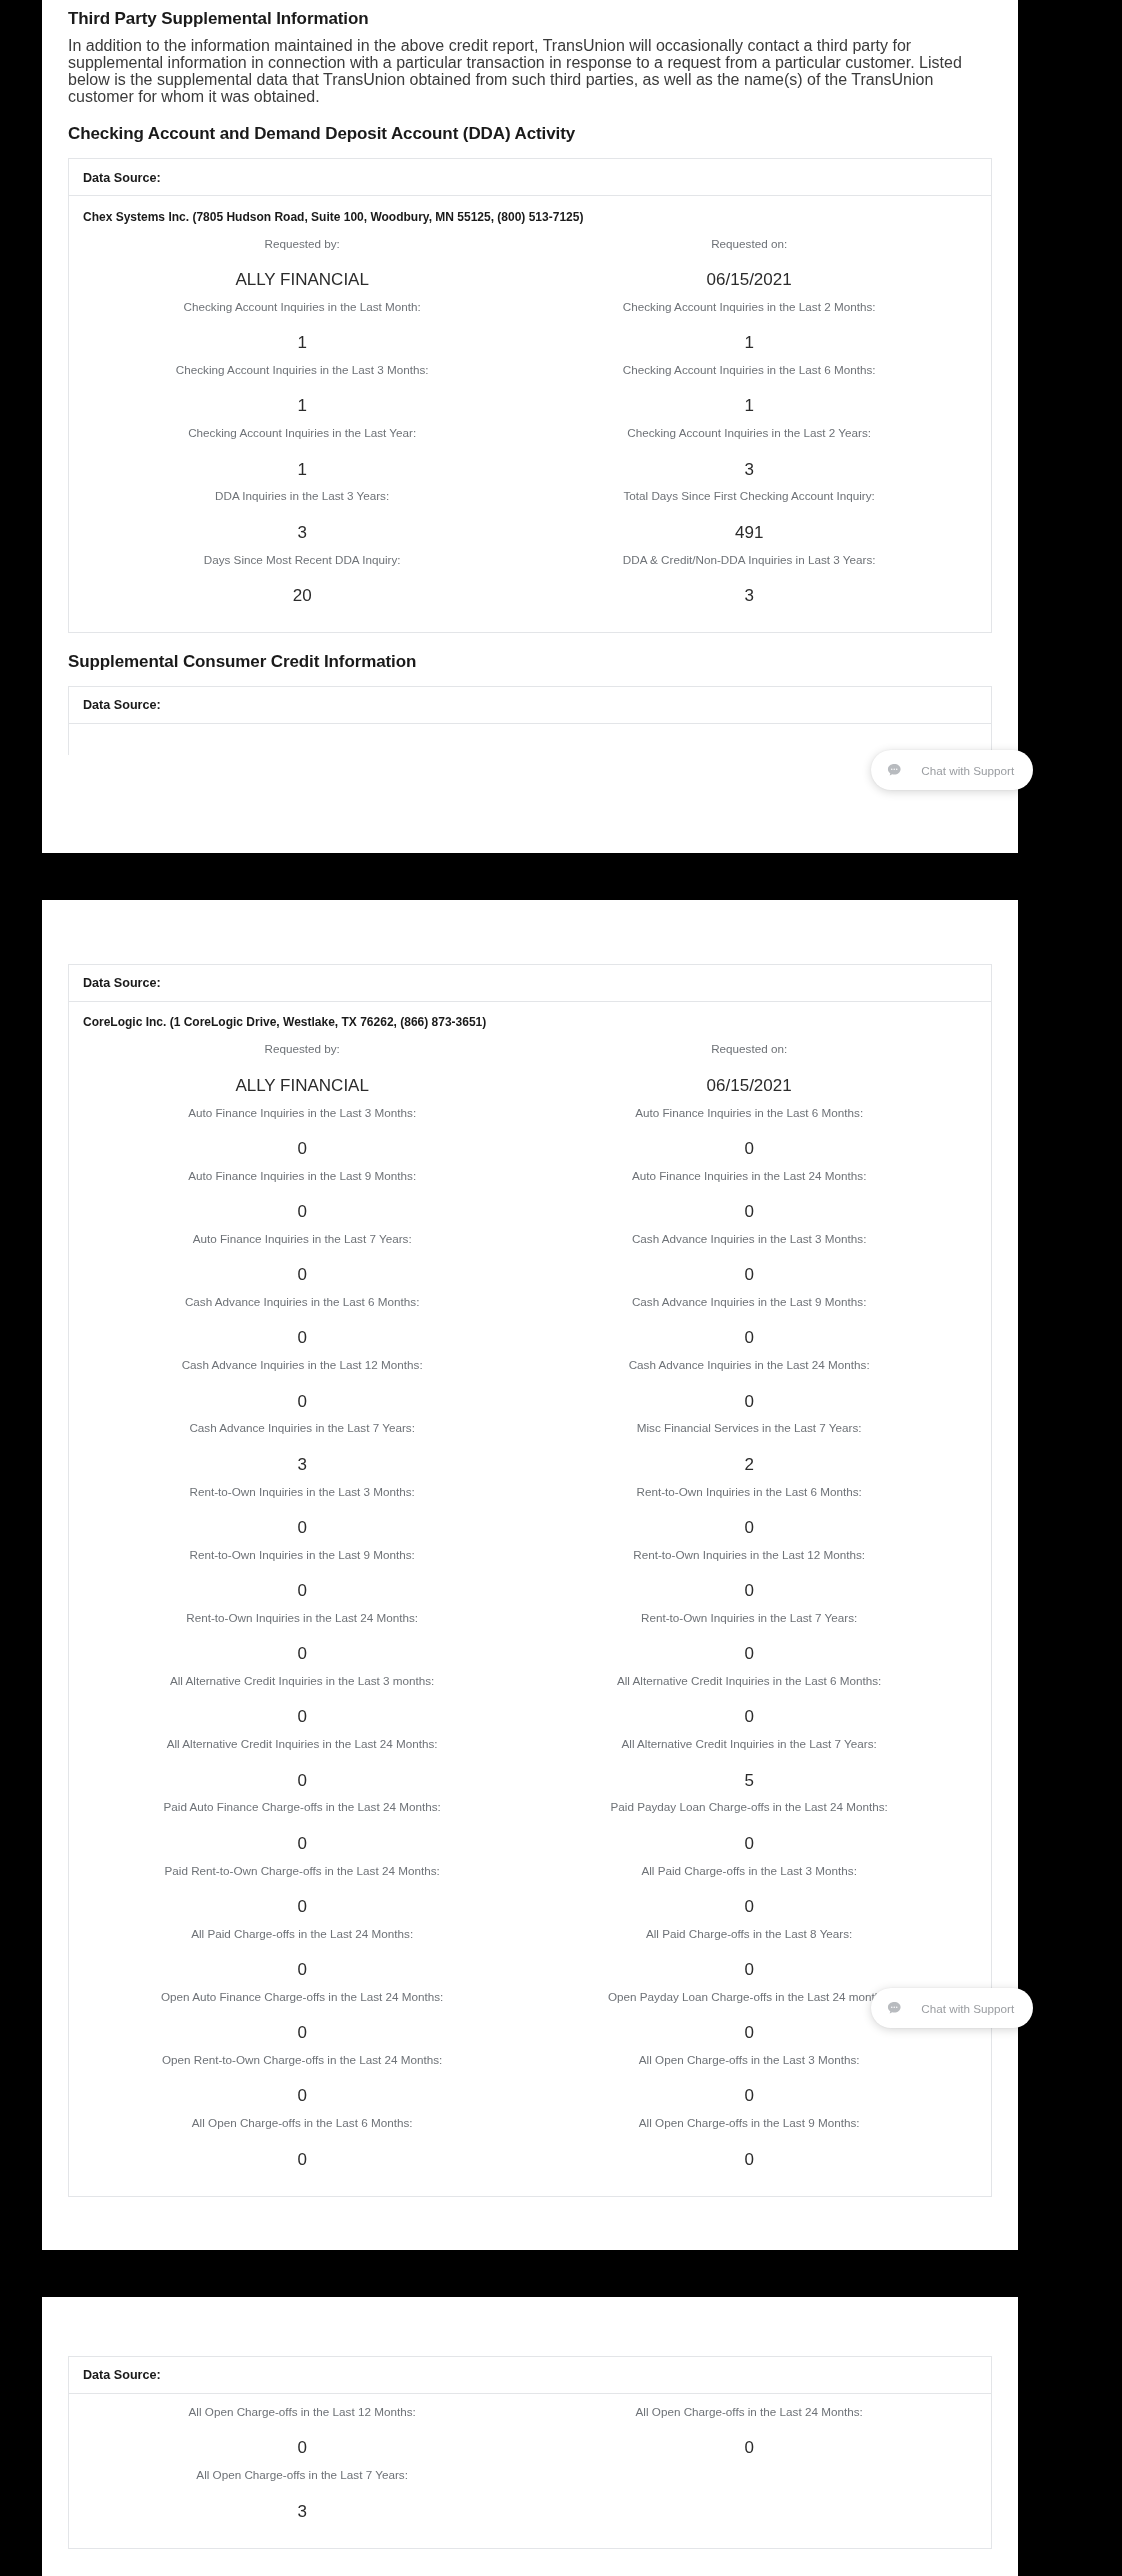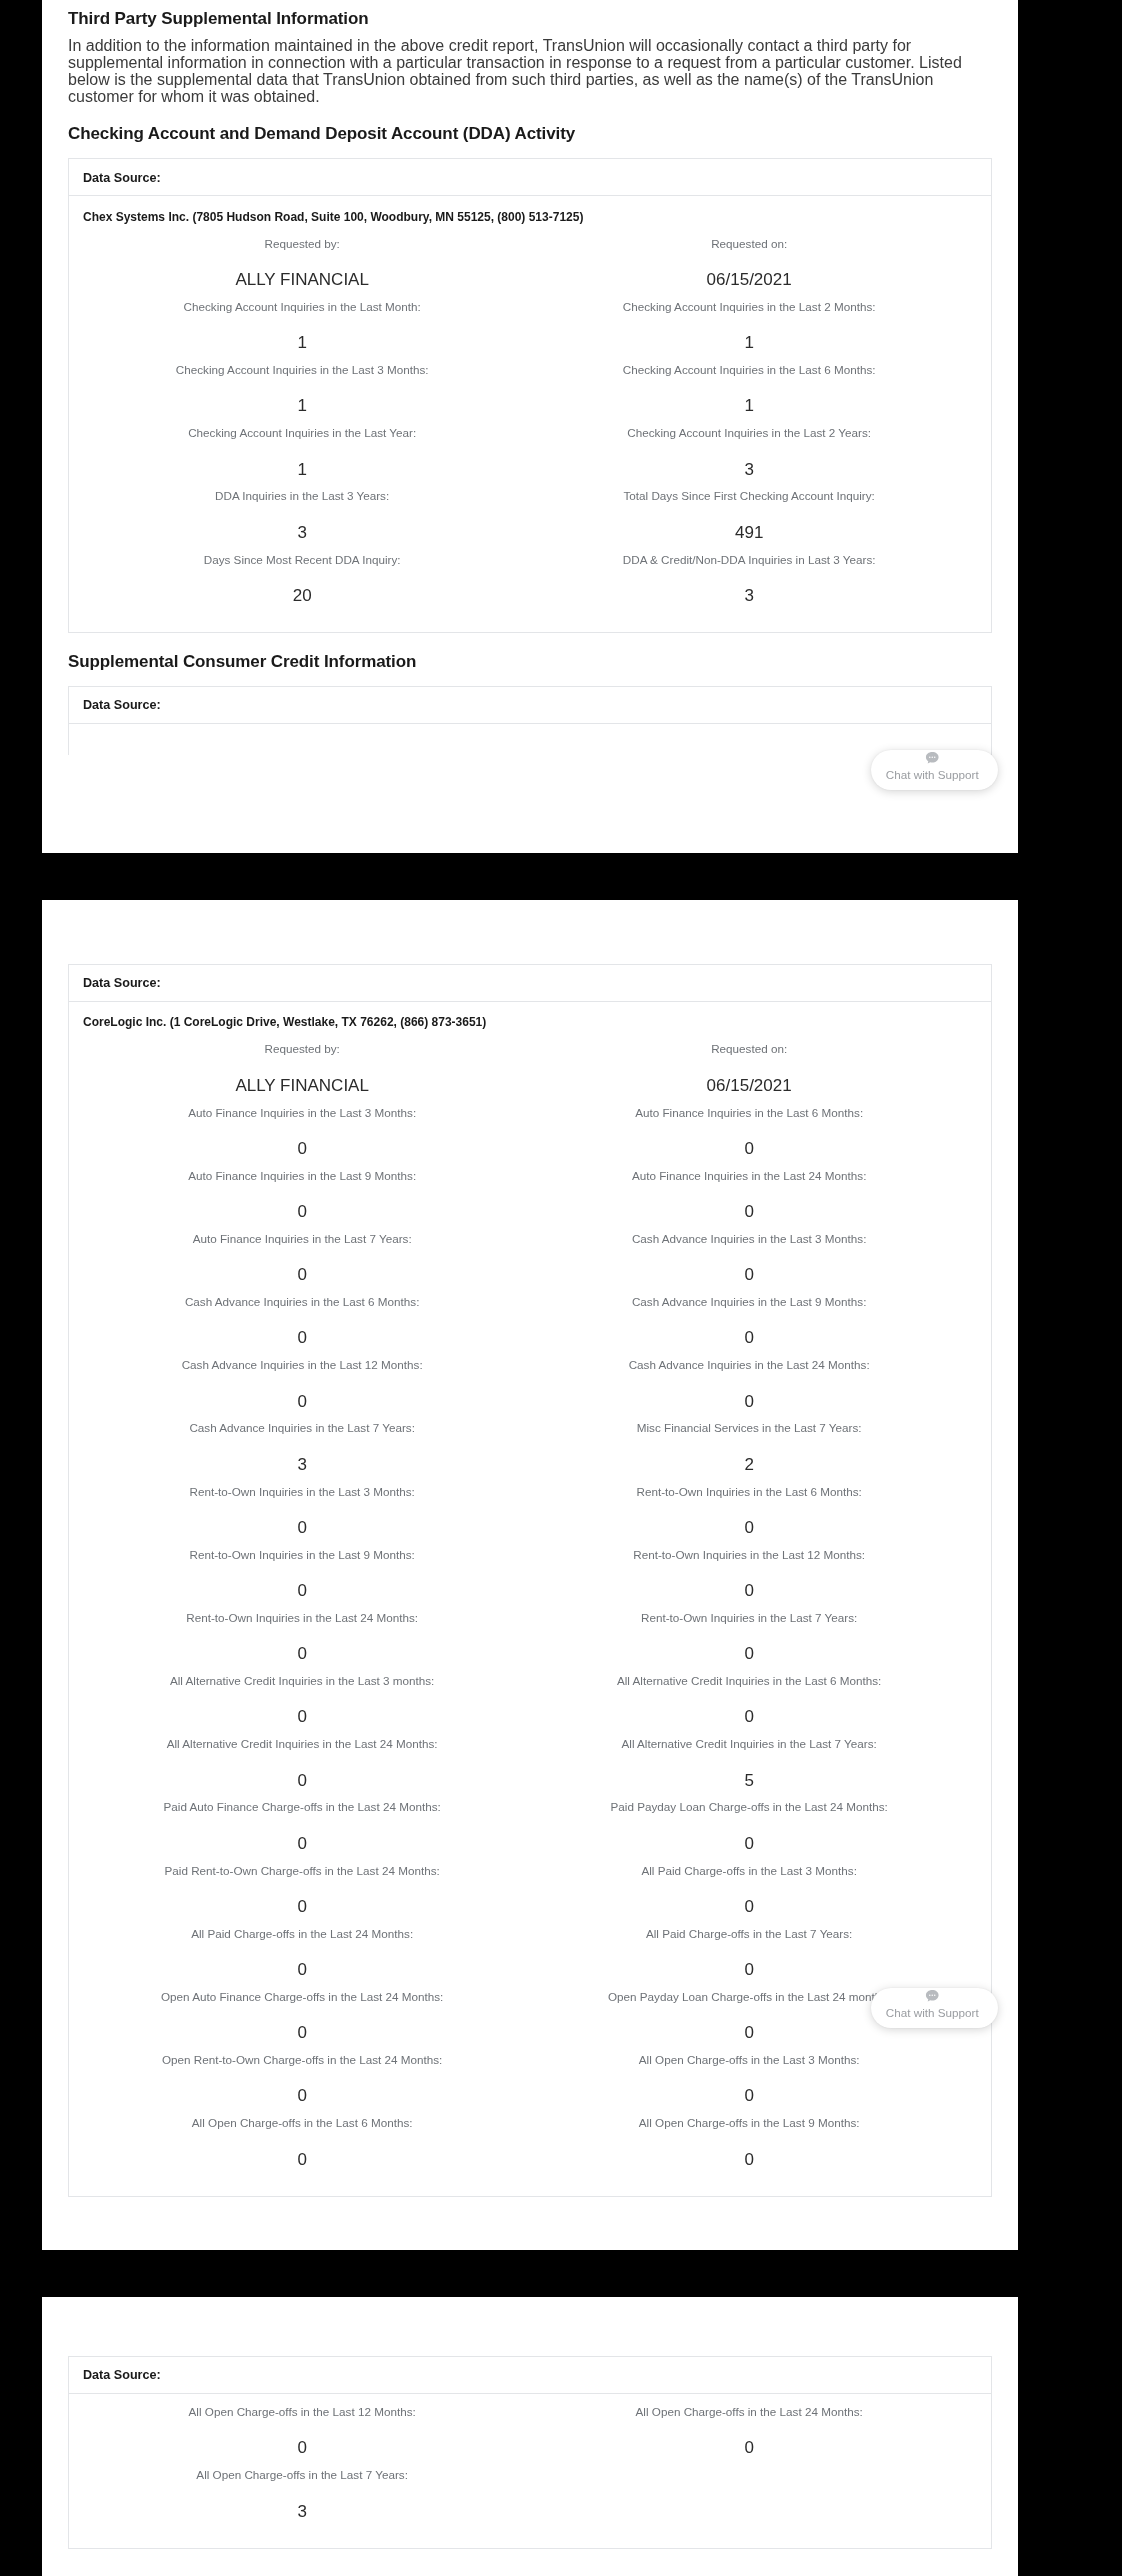--- a/index.html
+++ b/index.html
@@ -96,29 +96,28 @@
     color: #2b2b2b;
     padding-top: 1.7px;
     margin-top: 19px;
   }
 
   
   .chat-widget {
     position: absolute;
     display: flex;
     align-items: center;
-    gap: 1px;
+    gap: 19px;
     height: 40px;
     padding: 0 19px 0 14.8px;
     background: #ffffff;
     border-radius: 22.6px;
     box-shadow: 0 1.7px 9.5px rgba(0,0,0,0.17), 0 0 1.7px rgba(0,0,0,0.07);
     cursor: pointer;
     z-index: 40;
-    flex-direction: column;
   }
 
   .chat-widget .chat-label {
     font-size: 11.7px;
     color: #9a9da1;
     white-space: nowrap;
   }
 
   .chat-bubble-icon {
     width: 16.5px;
@@ -336,21 +335,21 @@
             </div>
             <div class="field">
               <div class="field-label">All Paid Charge-offs in the Last 3 Months:</div>
               <div class="field-value">0</div>
             </div>
             <div class="field">
               <div class="field-label">All Paid Charge-offs in the Last 24 Months:</div>
               <div class="field-value">0</div>
             </div>
             <div class="field">
-              <div class="field-label">All Paid Charge-offs in the Last 7 Years:</div>
+              <div class="field-label">All Paid Charge-offs in the Last 8 Years:</div>
               <div class="field-value">0</div>
             </div>
             <div class="field">
               <div class="field-label">Open Auto Finance Charge-offs in the Last 24 Months:</div>
               <div class="field-value">0</div>
             </div>
             <div class="field">
               <div class="field-label">Open Payday Loan Charge-offs in the Last 24 months:</div>
               <div class="field-value">0</div>
             </div>

